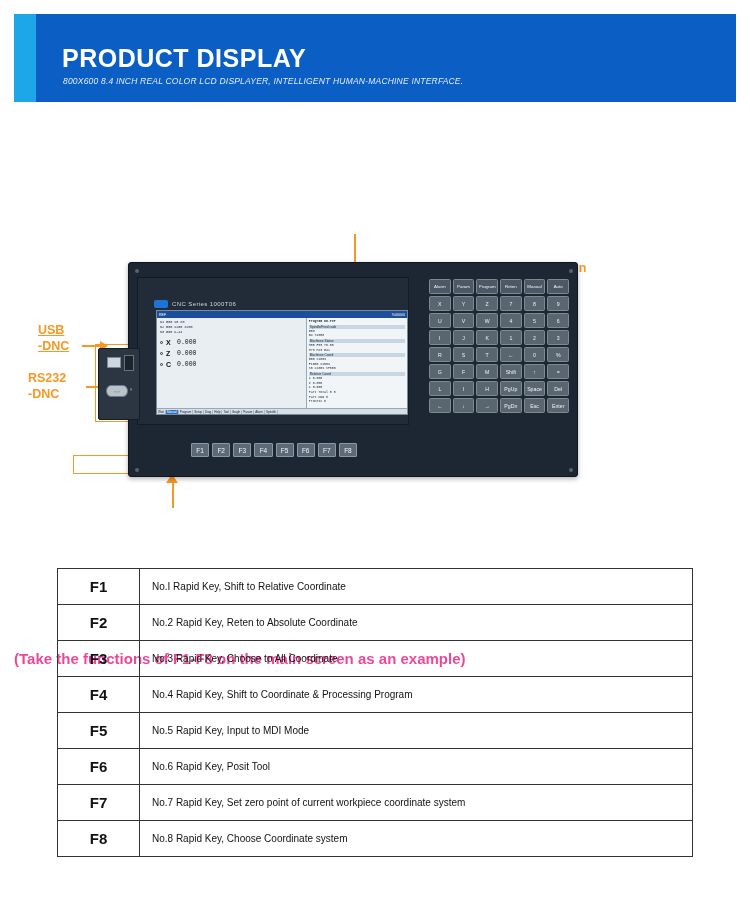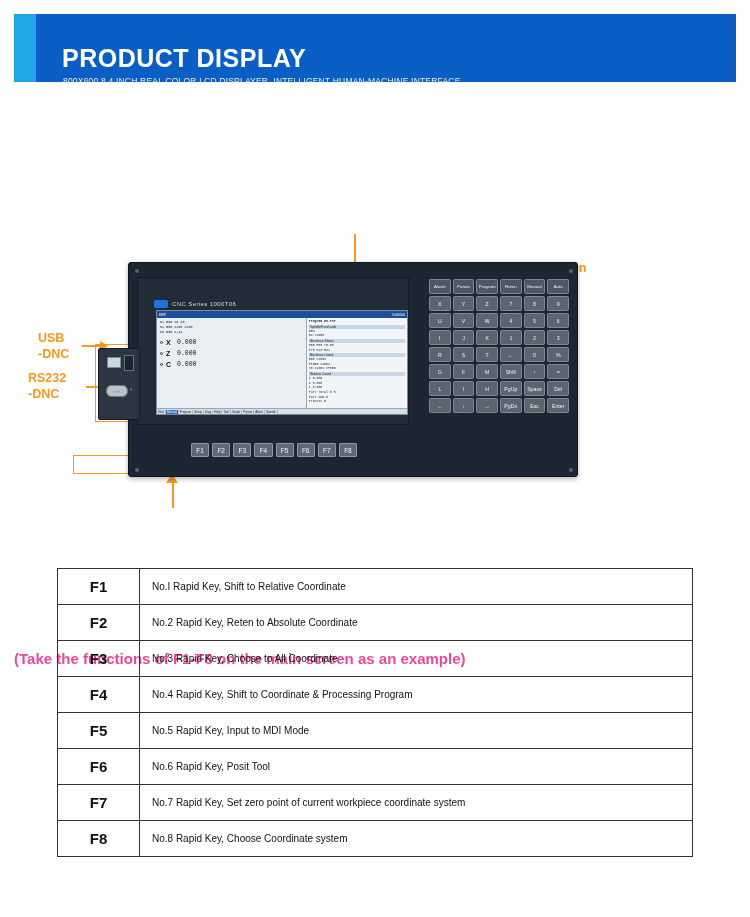--- a/index.html
+++ b/index.html
@@ -6,35 +6,35 @@
   html, body { margin:0; padding:0; }
   body {
     width:750px; height:917px;
     background:#ffffff;
     font-family:"Liberation Sans", sans-serif;
     position:relative;
     overflow:hidden;
   }
   
   .banner {
-    position:absolute; left:14px; top:14px; width:722px; height:68px;
+    position:absolute; left:14px; top:14px; width:722px; height:88px;
     background:#0b5fc4;
     overflow:hidden;
   }
   .banner-accent {
     position:absolute; left:0; top:0; width:22px; height:88px;
     background:#1ea7e8;
   }
   .banner-title {
     position:absolute; left:48px; top:30px;
     color:#ffffff; font-size:25px; font-weight:bold; letter-spacing:.5px;
   }
   .banner-sub {
     position:absolute; left:49px; top:62px;
-    color:#e4eefb; font-size:8.5px; letter-spacing:.2px;
+    color:#e4eefb; font-size:8.5px; letter-spacing:.2px;font-style:italic;
   }
 
   
   .panel {
     position:absolute; left:14px; top:118px; width:722px; height:785px;
     background:#ffffff;
   }
 
   
   .lbl {
@@ -207,21 +207,21 @@
   <div class="arrow-left" style="left:436px; top:151px;"></div>
 
   <div class="lbl" style="left:480px; top:203px; width:150px;">
     <span>Alphabet &amp;</span><br>
     <span>Number</span><br>
     <span>Input/Shift</span>
   </div>
   <div class="line" style="left:443px; top:215px; width:34px; height:1.5px;"></div>
   <div class="arrow-left" style="left:436px; top:211px;"></div>
 
-  <div class="lbl" style="left:24px; top:213px; width:80px;">
+  <div class="lbl" style="left:24px; top:205px; width:80px;text-decoration:underline;">
     <span>USB</span><br>
     <span>-DNC</span>
   </div>
   <div class="line" style="left:68px; top:227px; width:22px; height:1.5px;"></div>
   <div class="arrow-right" style="left:86px; top:223px;"></div>
 
   <div class="lbl" style="left:14px; top:253px; width:80px;">
     <span>RS232</span><br>
     <span>-DNC</span>
   </div>

